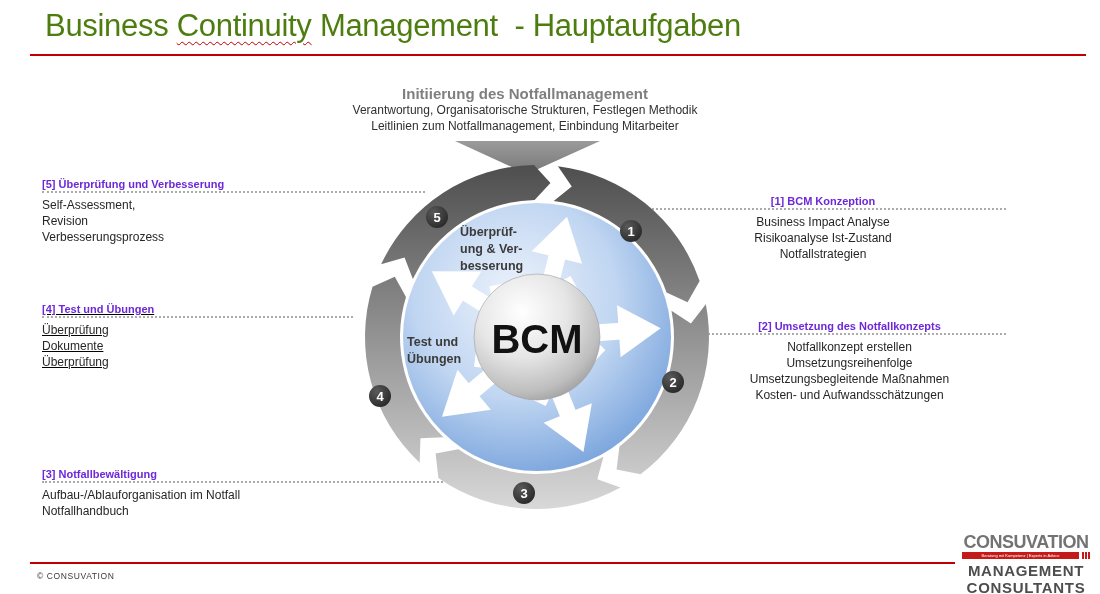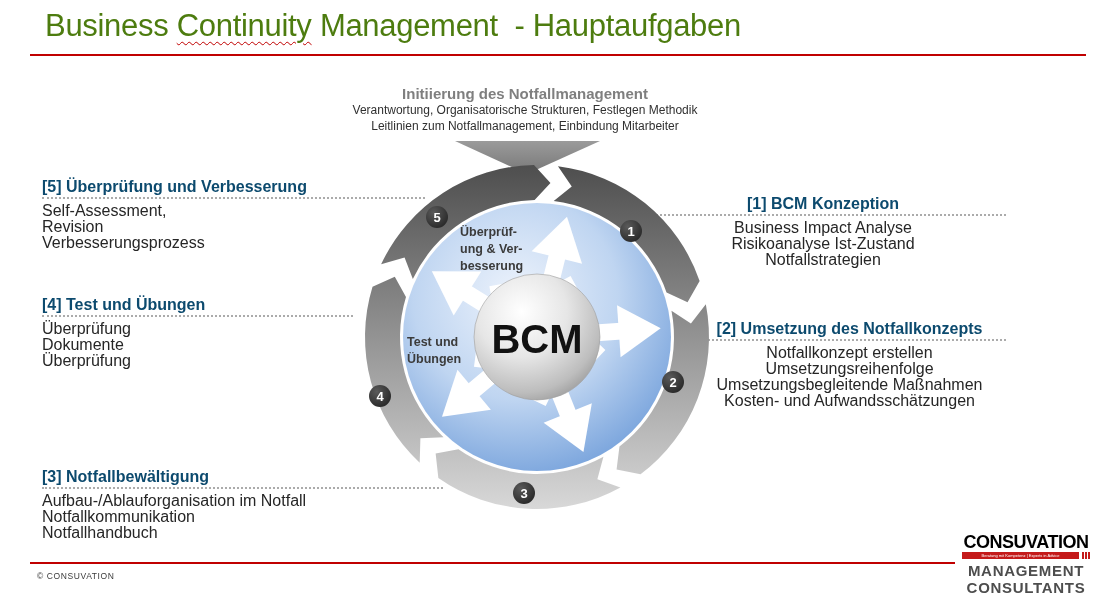--- a/index.html
+++ b/index.html
@@ -18,27 +18,27 @@
   .title-rule{ position:absolute; left:30px; top:54px; width:1056px; height:2px; background:#C00000; }
 
   
   .top-process{ position:absolute; left:270px; top:85px; width:510px; text-align:center; }
   .top-process .tp-heading{ font-size:15px; font-weight:bold; color:#7F7F7F; margin-bottom:0; }
   .top-process .tp-line{ font-size:12px; color:#303030; line-height:16px; }
 
   
   .block{ position:absolute; }
   .block .bl-heading{
-    font-size:16px; font-weight:bold; color:#0c4a6e;
+    font-size:11px; font-weight:bold; color:#6d28d9;
     border-bottom:2px dotted #ABABAB; padding-bottom:1px; margin-bottom:4px;
   }
-  .block .bl-item{ font-size:16px; color:#262626; line-height:16px; }
+  .block .bl-item{ font-size:12px; color:#262626; line-height:16px; }
   .block.right{ text-align:center;margin-top:17px; }
   #block-5{ left:42px;  top:178px; width:383px; }
-  #block-4{ left:42px;  top:296px; width:311px; }
+  #block-4{ left:42px;  top:303px; width:311px;text-decoration:underline; }
   #block-3{ left:42px;  top:468px; width:401px; }
   #block-1{ right:94px; top:178px; width:366px; }
   #block-2{ right:94px; top:303px; width:313px; }
 
   
   #bcm-svg{ position:absolute; left:337px; top:130px; }
   .inner-label{
     position:absolute; font-size:12.5px; font-weight:bold; color:#3B3B3B;
     line-height:17px; white-space:pre-line;
   }
@@ -53,21 +53,21 @@
   #badge-1{ left:620px; top:220px; }
   #badge-2{ left:662px; top:371px; }
   #badge-3{ left:513px; top:482px; }
   #badge-4{ left:369px; top:385px; }
   #badge-5{ left:426px; top:206px; }
 
   
   .footer-rule{ position:absolute; left:30px; top:562px; width:925px; height:2px; background:#C00000; }
   .copyright{ position:absolute; left:37px; top:571px; font-size:8.5px; letter-spacing:.6px; color:#3a3a3a; }
   .company-logo{ position:absolute; left:962px; top:533px; width:128px; text-align:center; }
-  .logo-name{ font-size:18px; font-weight:800; color:#000000; letter-spacing:-.5px; line-height:18px; }
+  .logo-name{ font-size:18px; font-weight:800; color:#737373; letter-spacing:-.5px; line-height:18px; }
   .logo-banner-row{ display:flex; align-items:stretch; height:7px; margin-top:1px; }
   .logo-banner{
     flex:1; background:#C41A1A; color:#ffffff; font-size:4px; line-height:7px;
     overflow:hidden; white-space:nowrap; text-align:center;
   }
   .logo-barcode{ display:flex; margin-left:2px; }
   .logo-barcode span{ width:2px; background:#C41A1A; margin-left:1px; }
   .logo-subtitle{ font-size:15px; font-weight:bold; color:#4d4d4d; letter-spacing:.7px; margin-top:3px; }
 </style>
 </head>
@@ -90,21 +90,20 @@
 </div>
 <div class="block" id="block-4">
   <div class="bl-heading">[4] Test und Übungen</div>
   <div class="bl-item">Überprüfung</div>
   <div class="bl-item">Dokumente</div>
   <div class="bl-item">Überprüfung</div>
 </div>
 <div class="block" id="block-3">
   <div class="bl-heading">[3] Notfallbewältigung</div>
   <div class="bl-item">Aufbau-/Ablauforganisation im Notfall</div>
-  <div class="bl-item">Notfallkommunikation</div>
   <div class="bl-item">Notfallhandbuch</div>
 </div>
 
 <div class="block right" id="block-1">
   <div class="bl-heading">[1] BCM Konzeption</div>
   <div class="bl-item">Business Impact Analyse</div>
   <div class="bl-item">Risikoanalyse Ist-Zustand</div>
   <div class="bl-item">Notfallstrategien</div>
 </div>
 <div class="block right" id="block-2">

